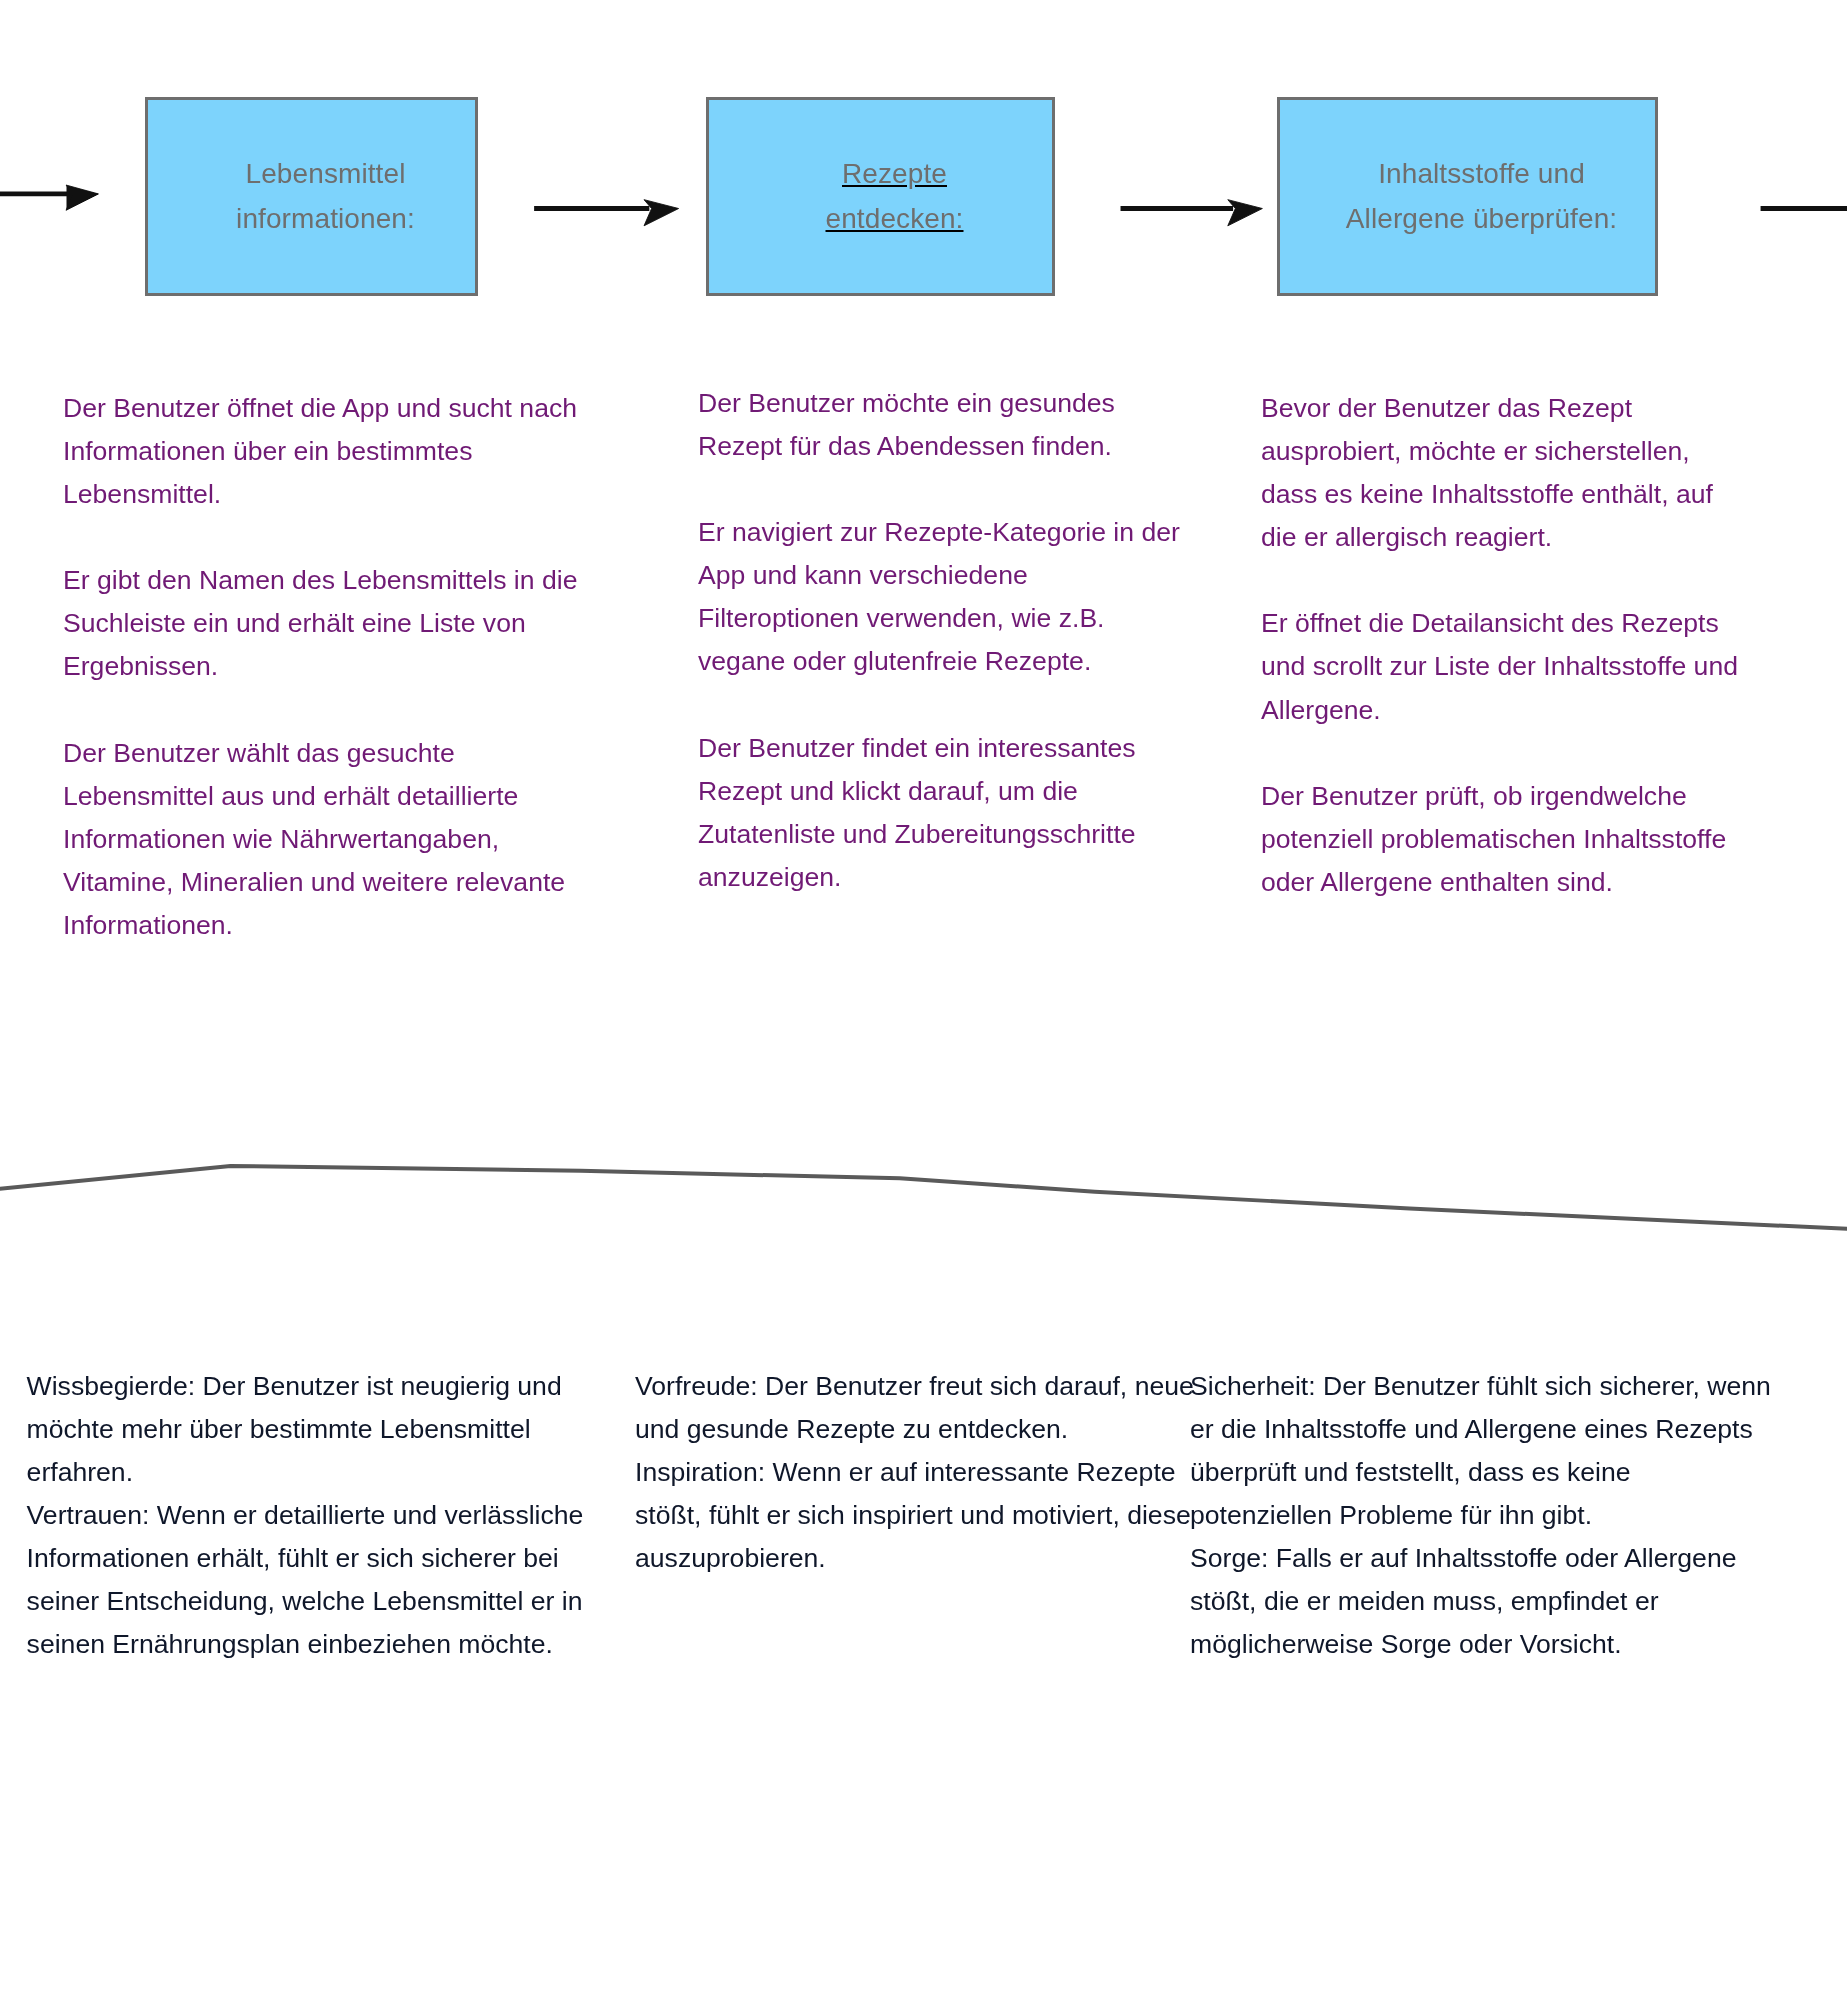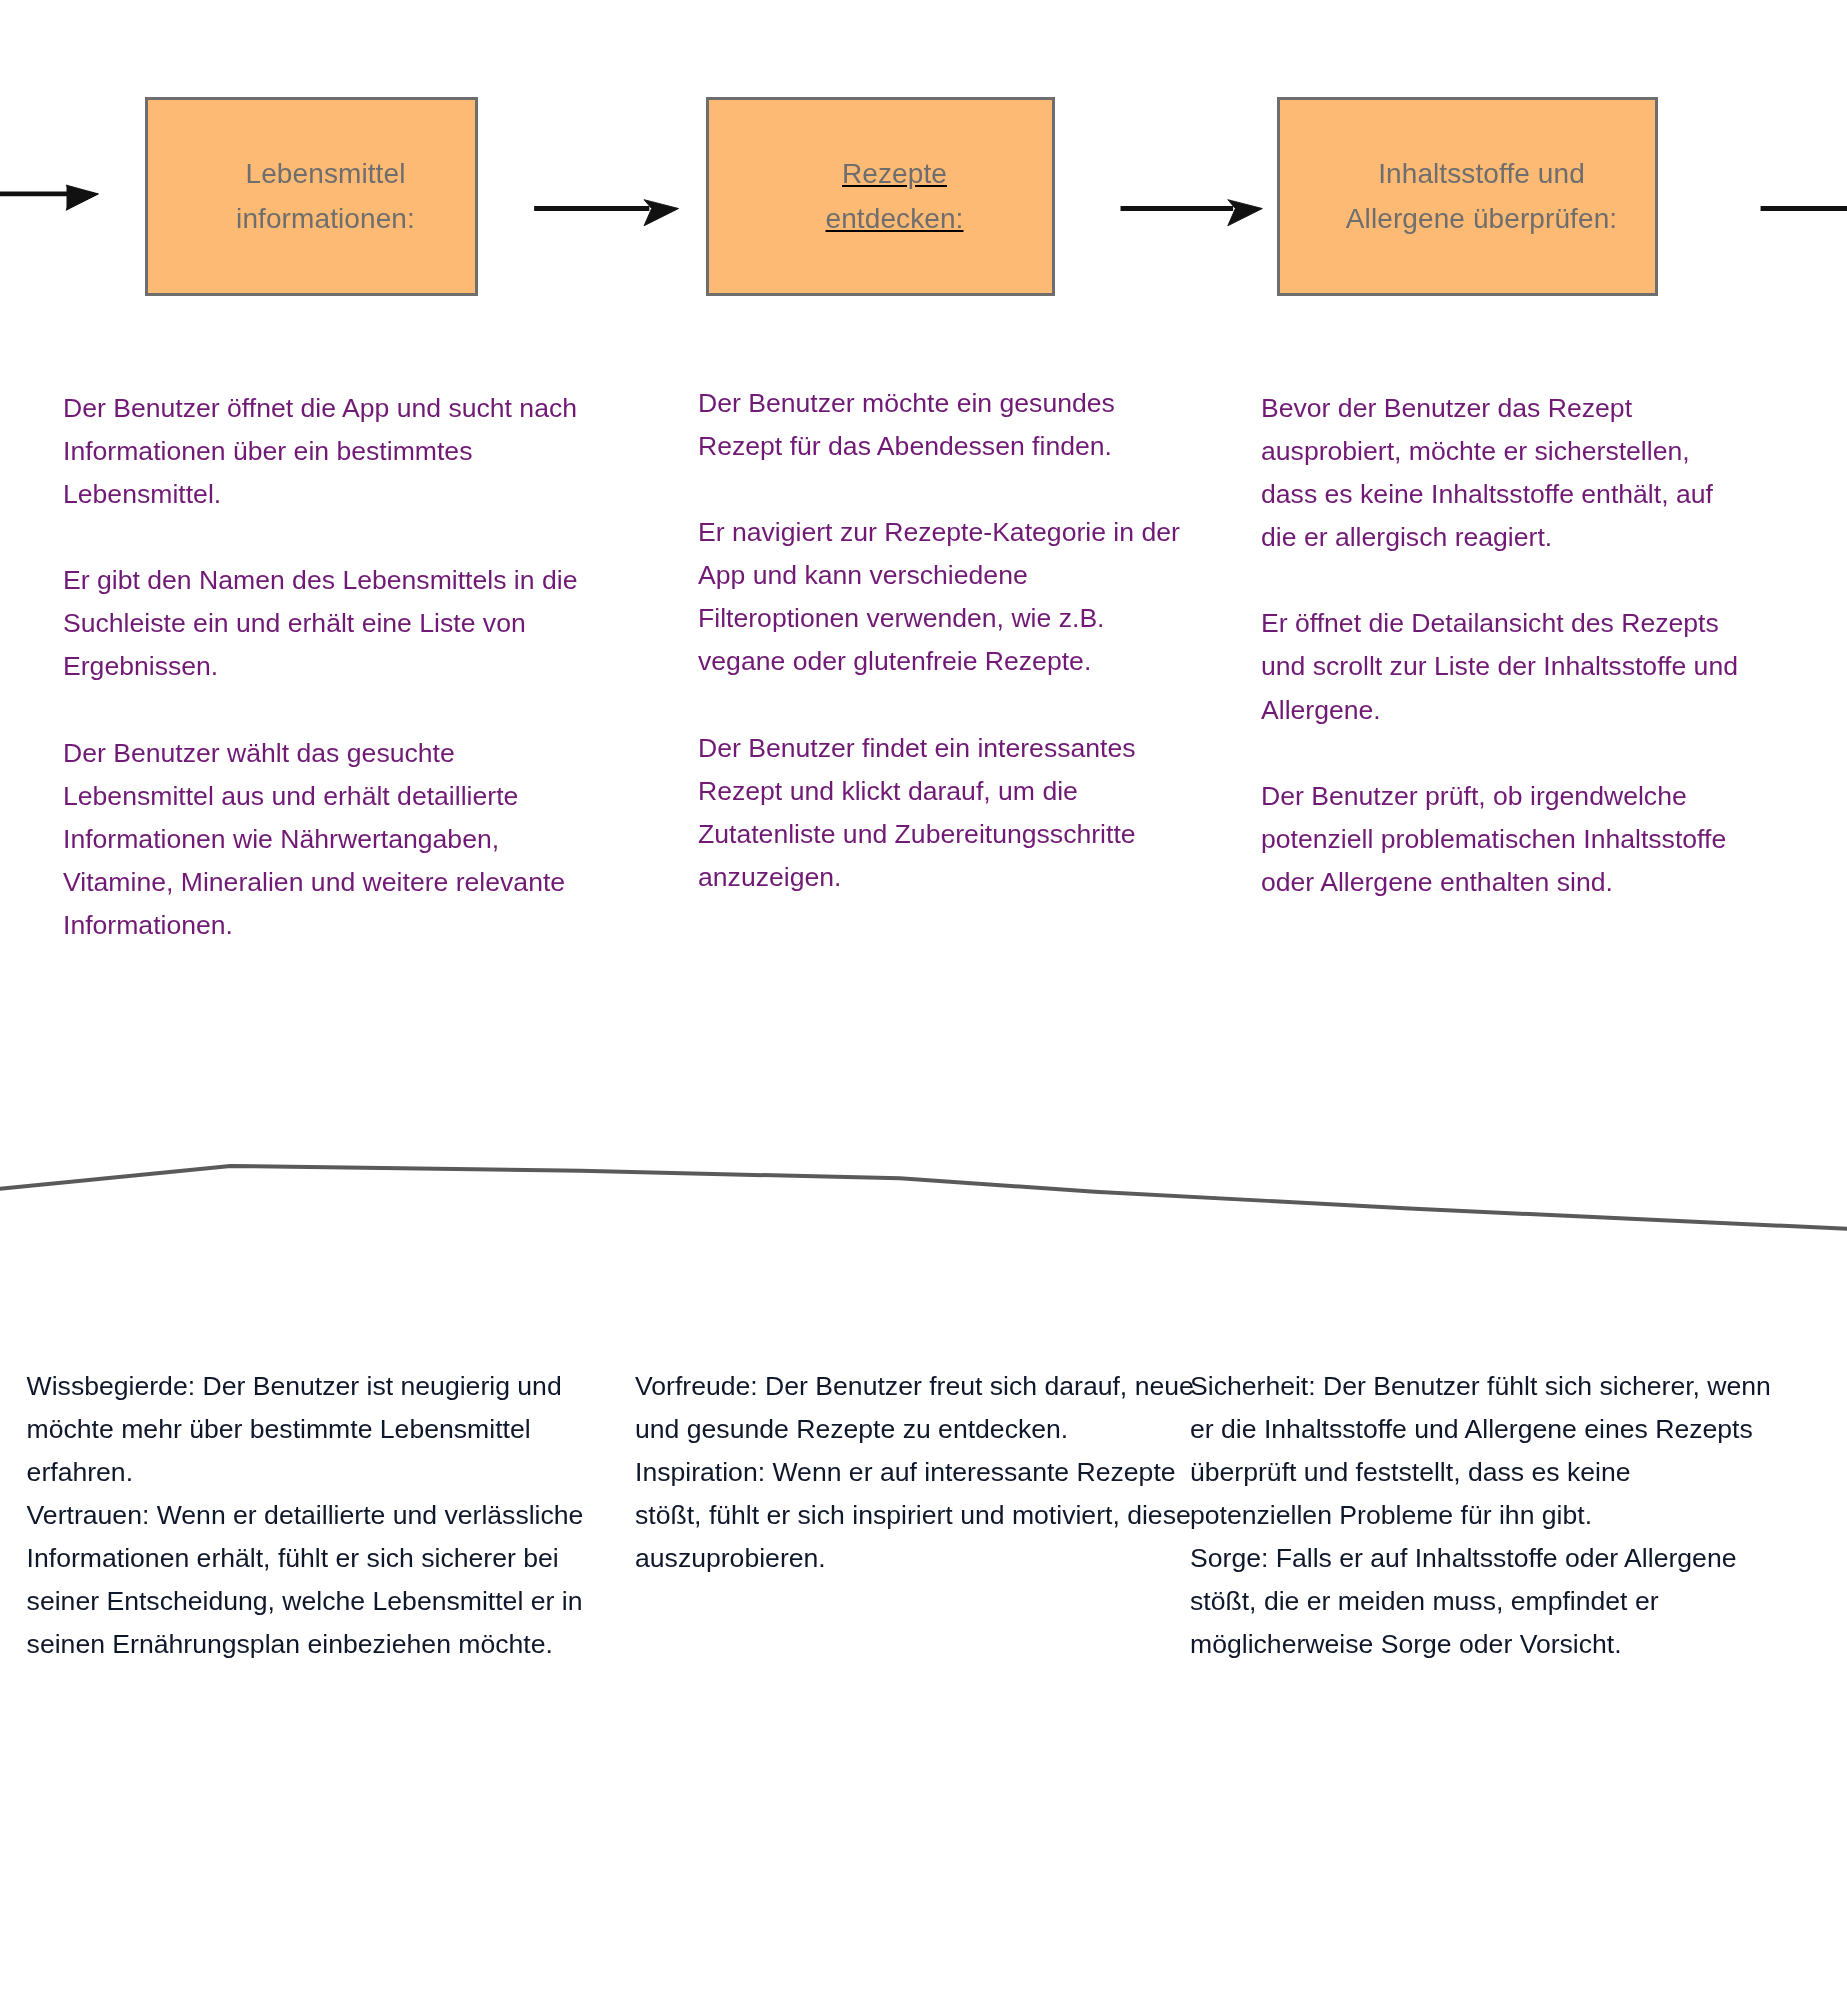--- a/index.html
+++ b/index.html
@@ -29,21 +29,21 @@
     left: 0; top: 0;
     width: 1847px;
     height: 1995px;
     pointer-events: none;
   }
 
   
   .stage-box {
     position: absolute;
     box-sizing: border-box;
-    background: #fdba74;
+    background: #7dd3fc;
     border: 3.1px solid #6E6E6E;
     display: flex;
     align-items: center;
     justify-content: center;
     text-align: center;
     padding-left: 28px;
   }
   .stage-box-label {
     color: #6E6E6E;
     font-size: 28px;

